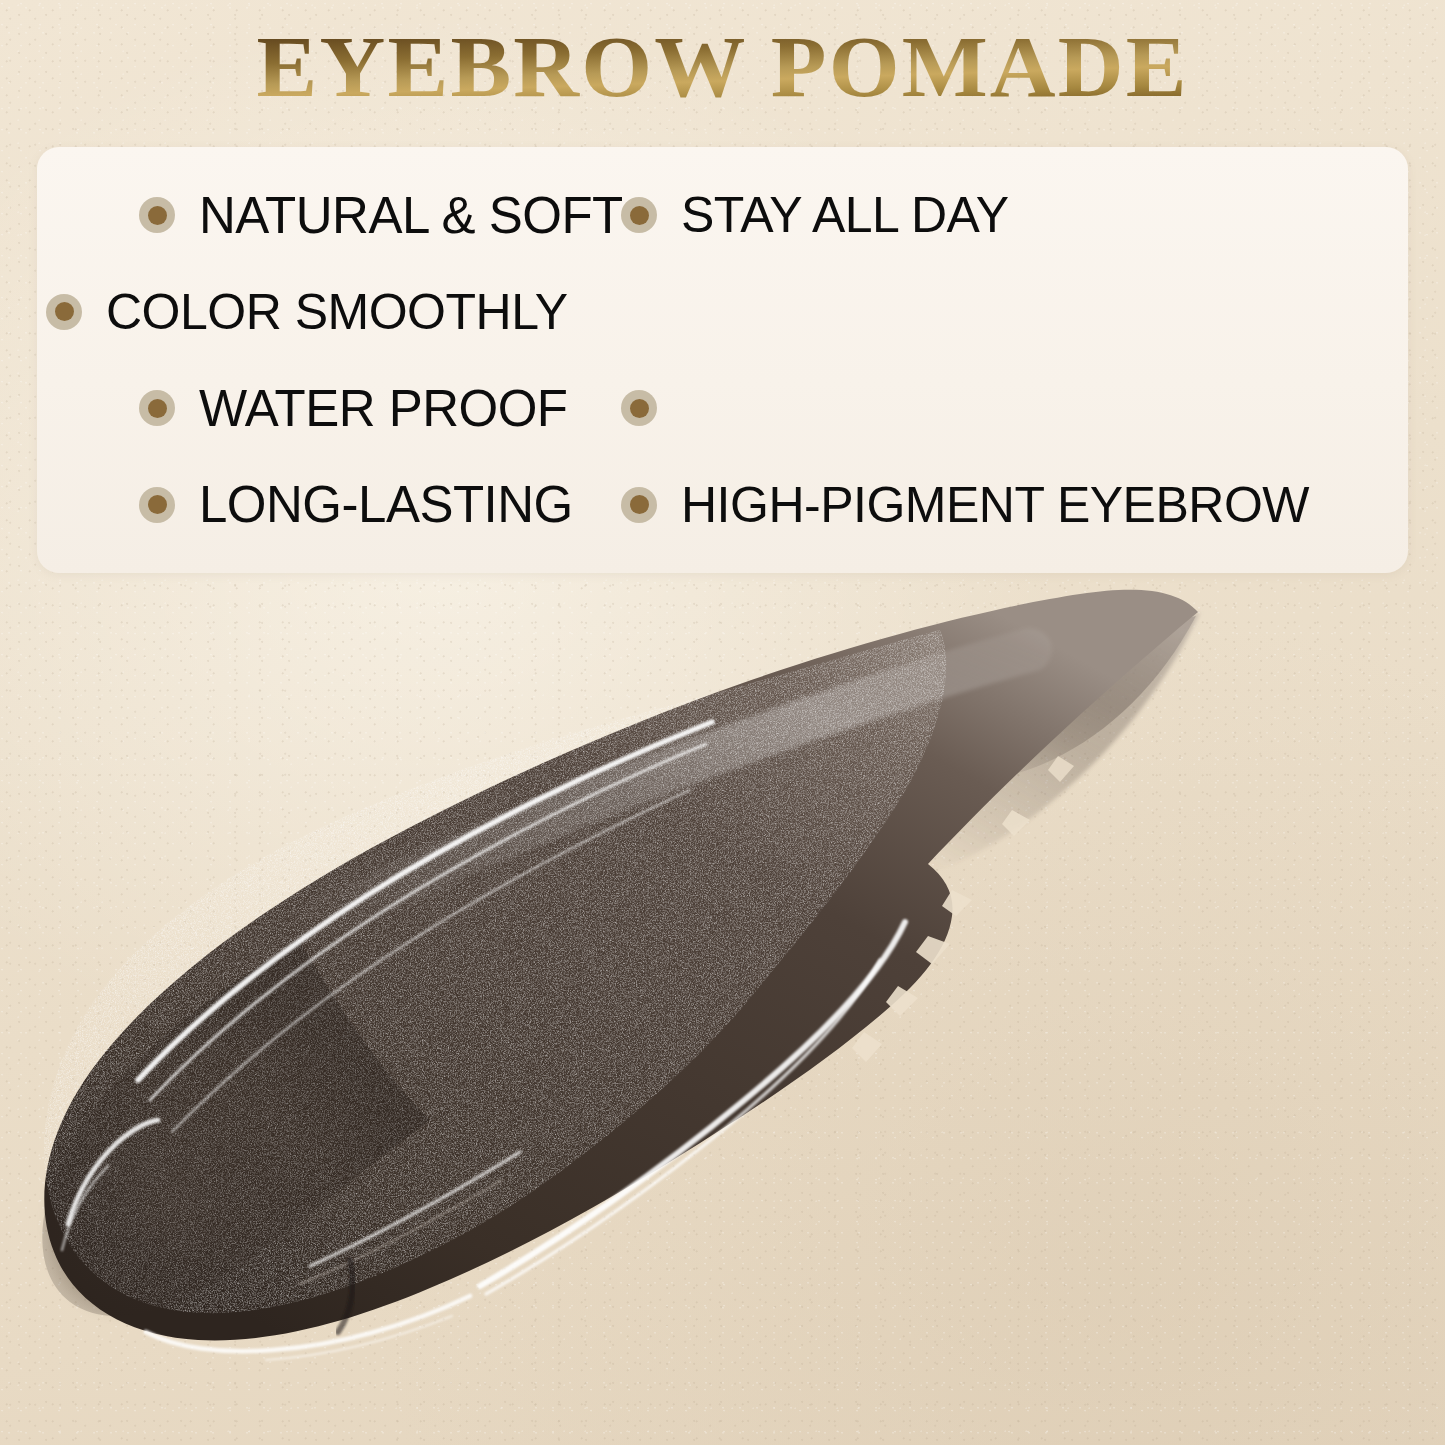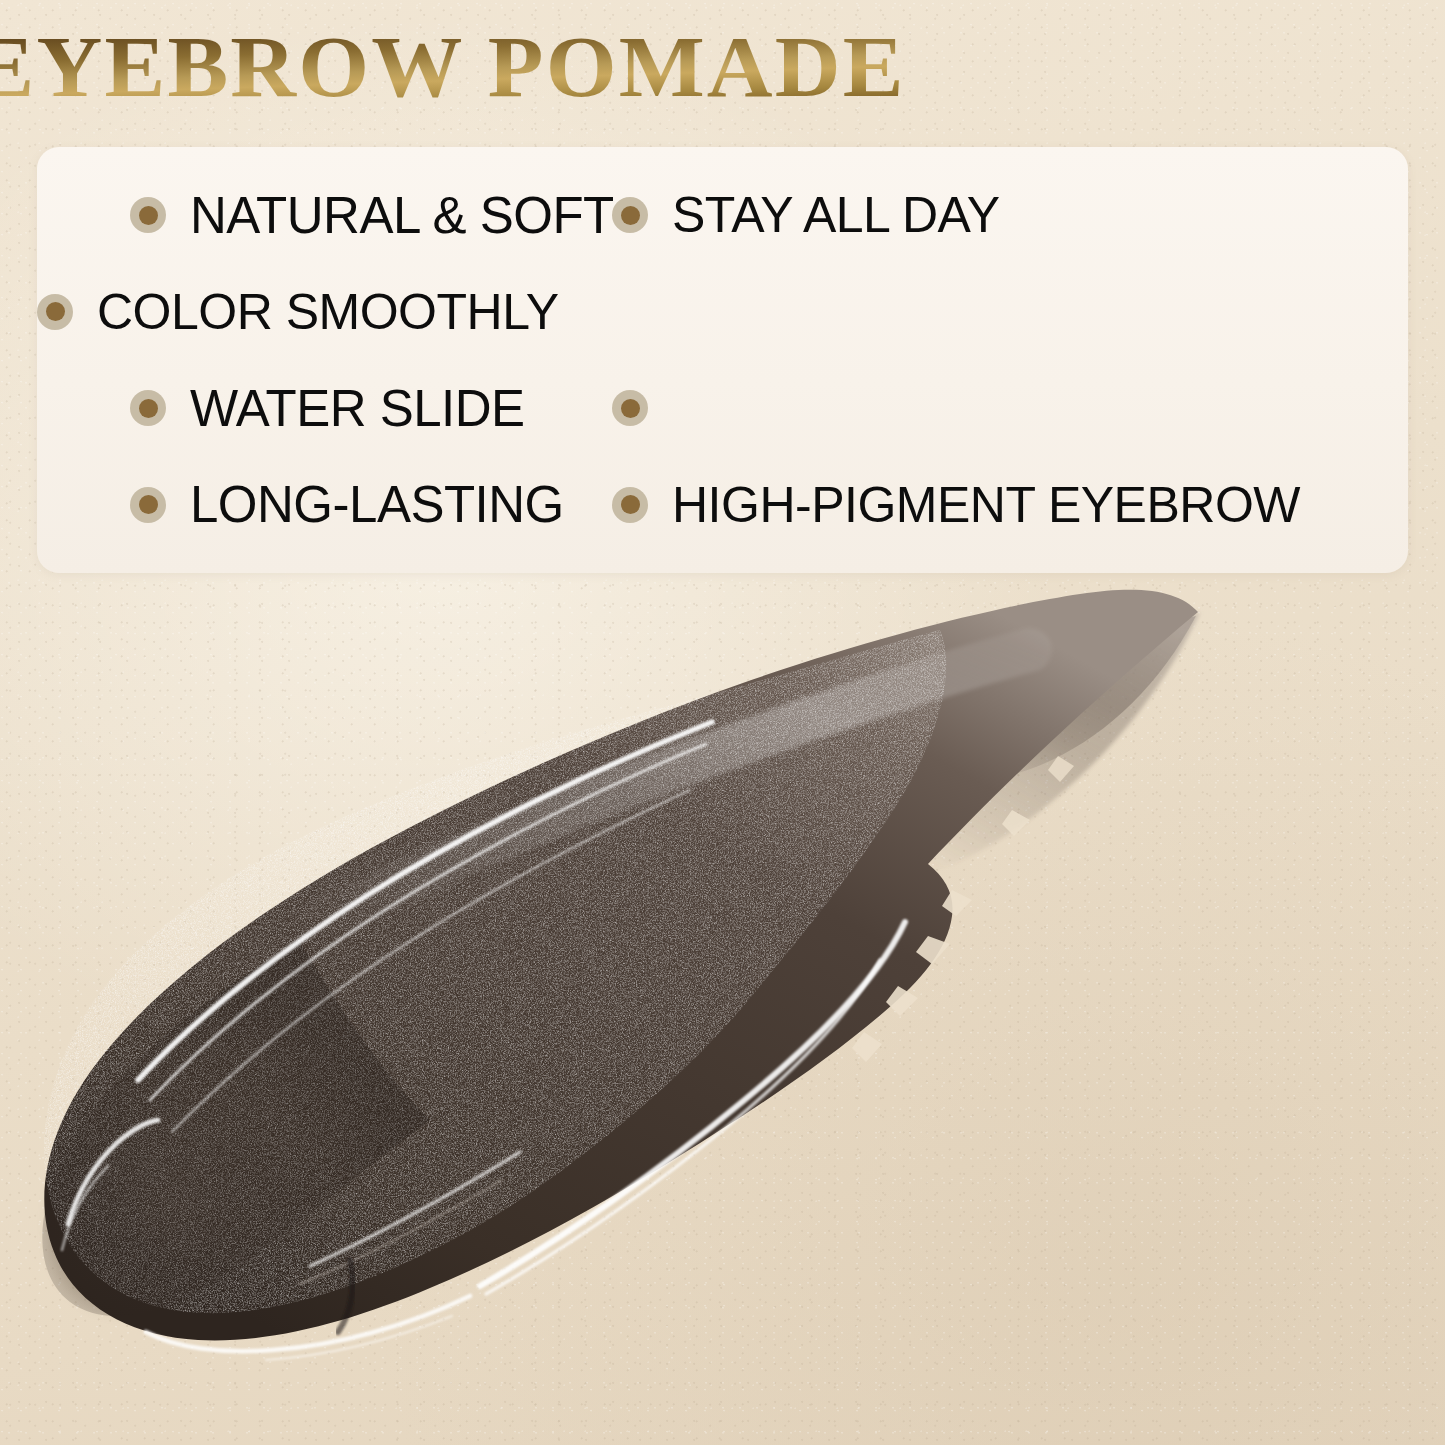--- a/index.html
+++ b/index.html
@@ -34,20 +34,21 @@
       radial-gradient(circle at 71% 78%, rgba(178,160,136,.4) .7px, transparent 1.4px),
       radial-gradient(circle at 87% 23%, rgba(255,255,255,.45) .6px, transparent 1.2px),
       radial-gradient(circle at 41% 89%, rgba(182,164,140,.38) .7px, transparent 1.4px);
     background-size:19px 21px, 23px 17px, 17px 25px, 27px 19px, 21px 23px, 25px 21px;
   }
 
   
   #title-wrap {
     position:absolute;
     top:24px; left:0; right:0;
+    text-align:center;
     z-index:4;
   }
   #title {
     display:inline-block;
     font-family:"Liberation Serif", serif;
     font-weight:700;
     font-size:86px;
     line-height:1.0;
     letter-spacing:2px;
     background:linear-gradient(178deg,
@@ -68,21 +69,21 @@
 
   
   #feature-card {
     position:absolute;
     left:37px; top:147px;
     width:1371px; height:426px;
     background:linear-gradient(180deg,#fbf6f0 0%, #f8f2ea 55%, #f5eee5 100%);
     border-radius:22px;
     box-shadow:0 2px 10px rgba(150,130,105,.10);
     z-index:3;
-    padding:20px 0 20px 0;
+    padding:20px 0 20px 9px;
     display:flex;
     flex-direction:column;
     justify-content:space-around;
   }
 
   .feature-row {
     display:flex;
     align-items:center;
     height:88px;
   }
@@ -162,21 +163,21 @@
         </span>
       <span class="feature-label">COLOR SMOOTHLY</span>
     </div>
   </div>
 
   <div class="feature-row">
     <div class="feature-col left">
       <span class="bullet">
           <span class="core"></span>
         </span>
-      <span class="feature-label">WATER SLIDE</span>
+      <span class="feature-label">WATER PROOF</span>
     </div>
     <div class="feature-col right">
       <span class="bullet">
           <span class="core"></span>
         </span>
     </div>
   </div>
 
   <div class="feature-row">
     <div class="feature-col left">

